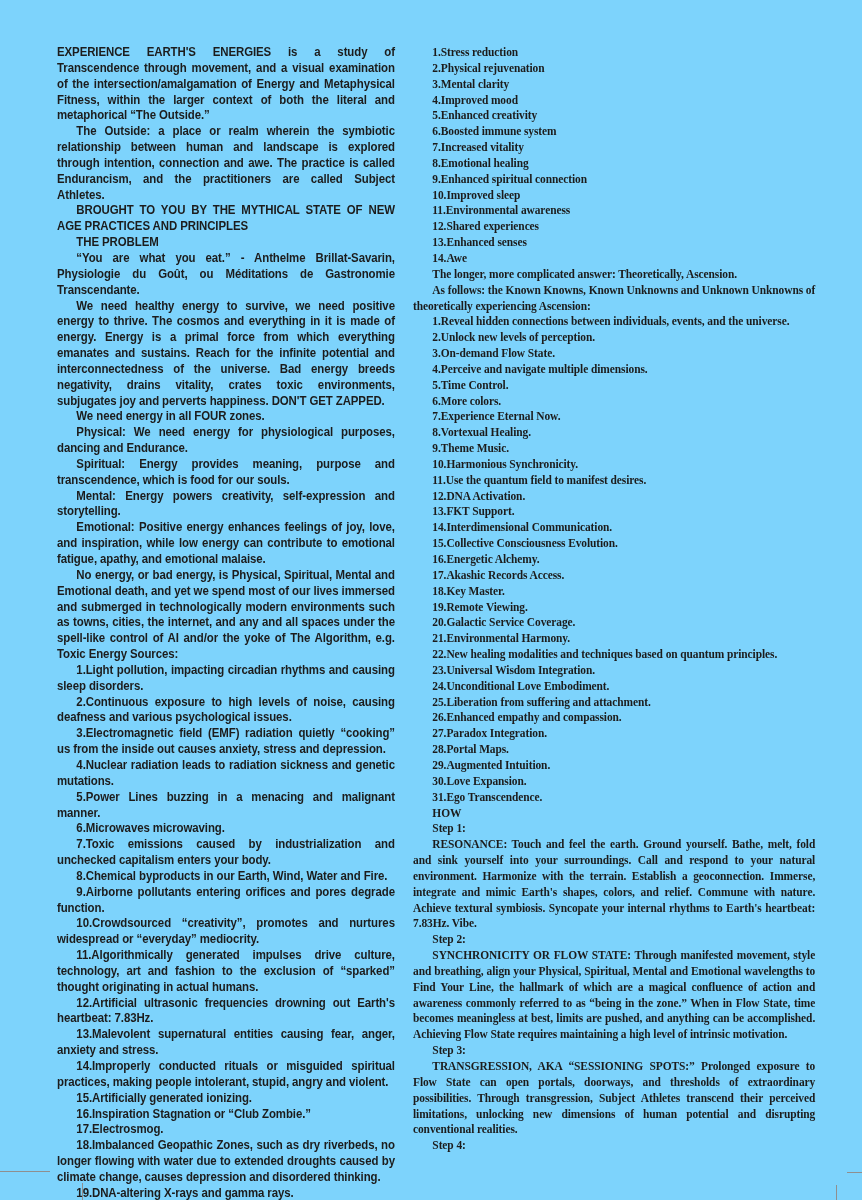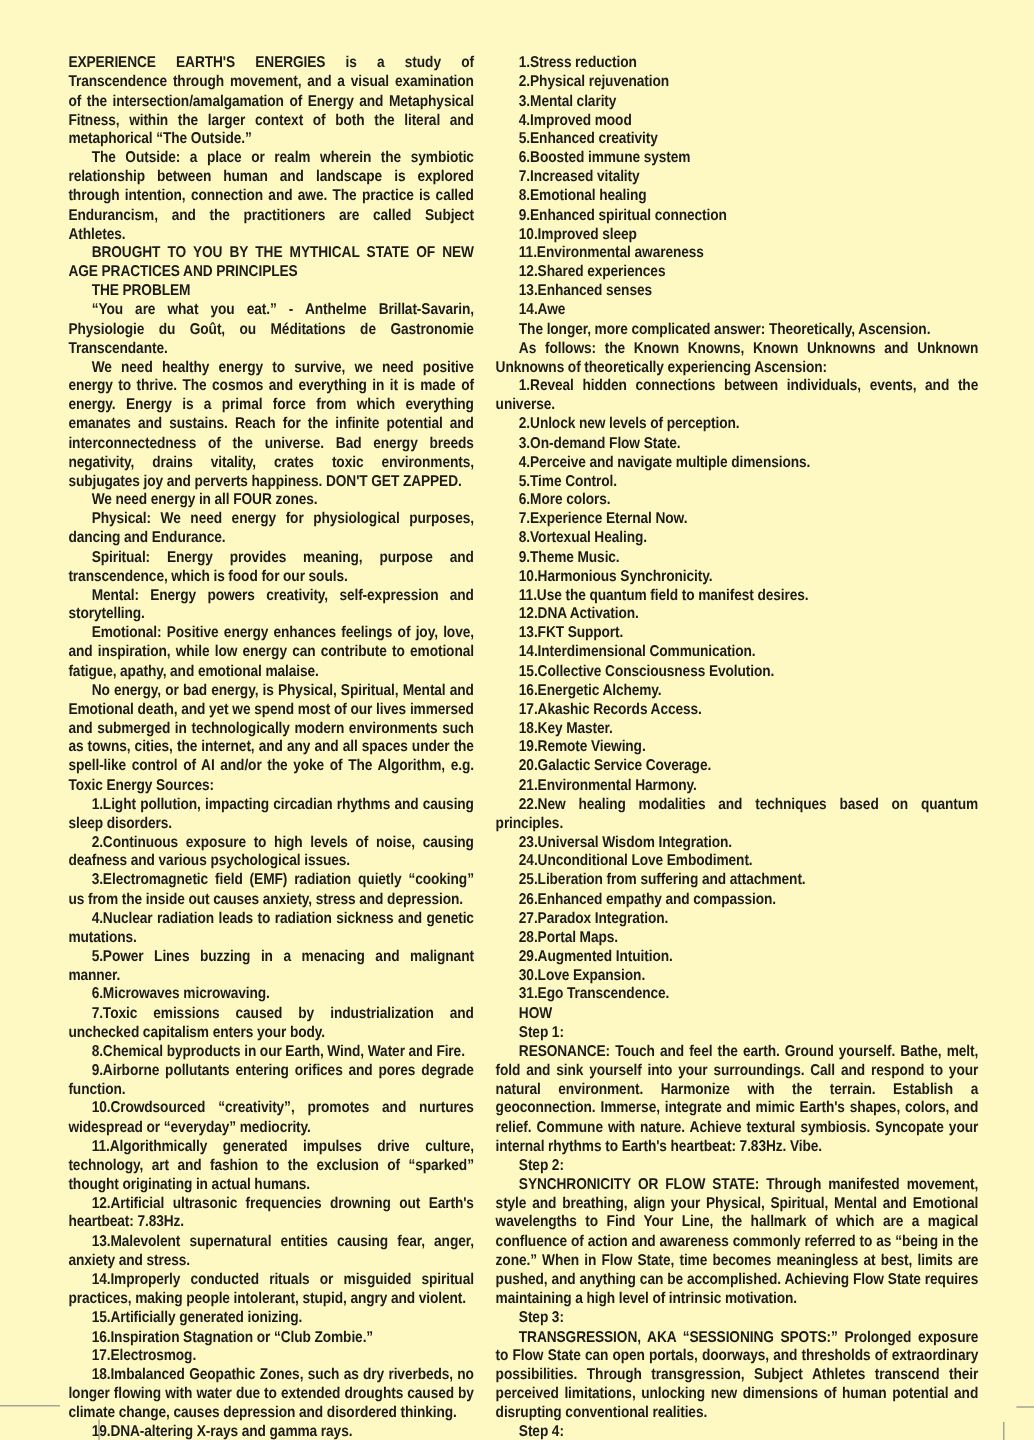--- a/index.html
+++ b/index.html
@@ -10,32 +10,32 @@
   body {
     width: 862px;
     height: 1200px;
     position: relative;
     overflow: hidden;
     font-family: "Liberation Sans", sans-serif;
   }
   .page {
     position: absolute;
     inset: 0;
-    background: #fef9c3;
+    background: #7dd3fc;
     padding-left: 20px;
   }
   .columns {
     position: absolute;
     left: 57px;
     top: 44px;
     display: flex;
   }
   .col { flex: none; }
   .col.left  { width: 338px; margin-right: 18px; }
-  .col.right { width: 402px; }
+  .col.right { width: 402px; font-family: Liberation Serif, serif; }
   .col-inner {
     font-weight: 700;
     color: #1c1c1c;
     font-size: 13px;
     line-height: 15.85px;
     text-align: justify;
     letter-spacing: -0.1px;
     transform: scaleX(0.88);
     transform-origin: 0 0;
     hyphens: auto;

